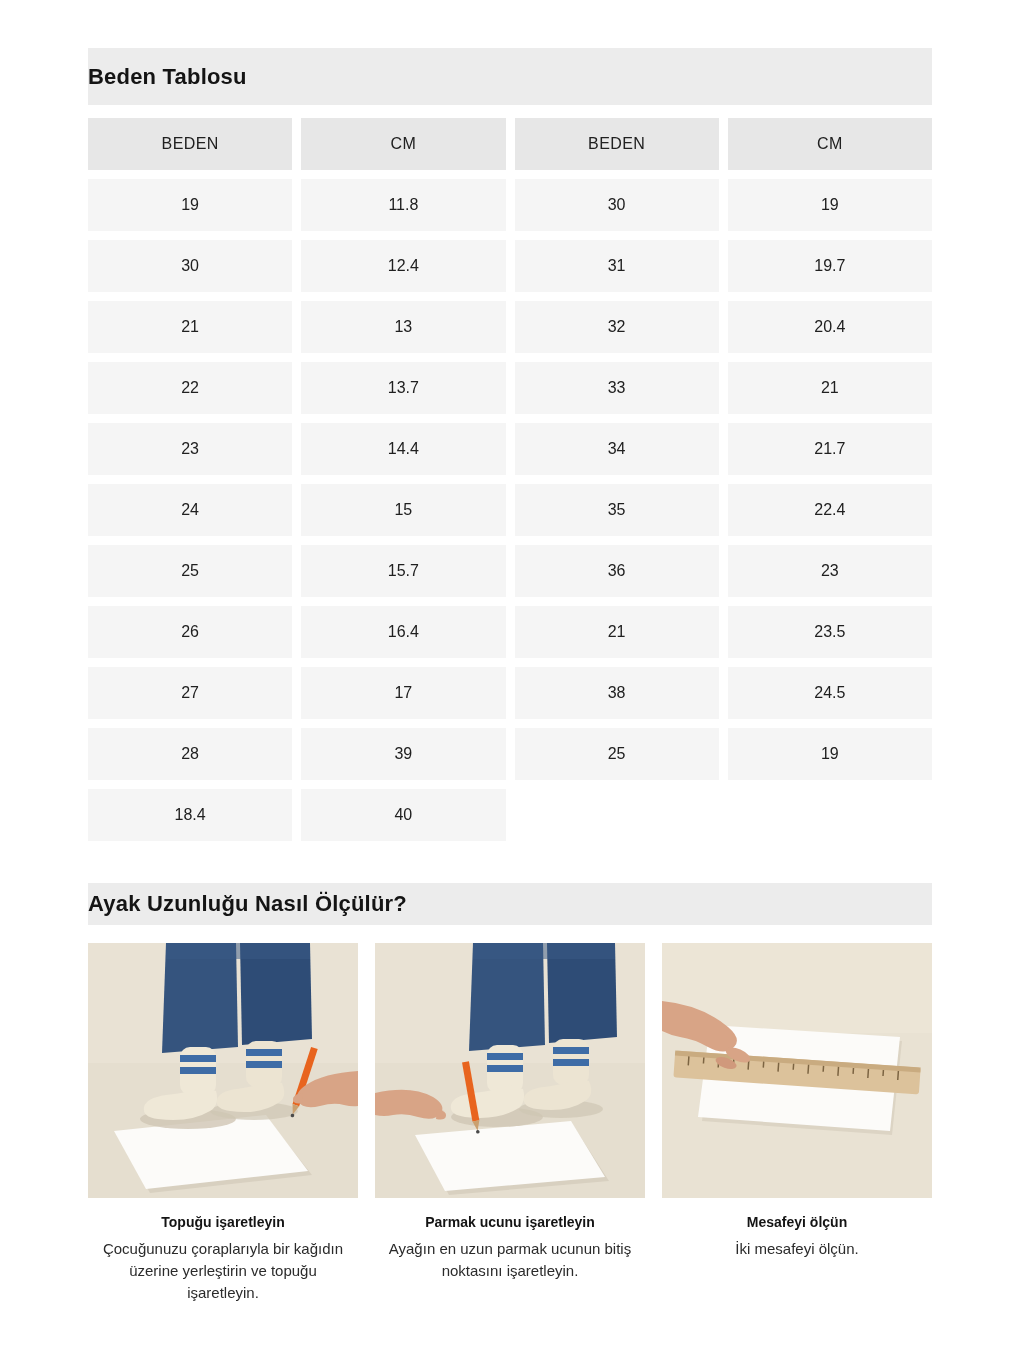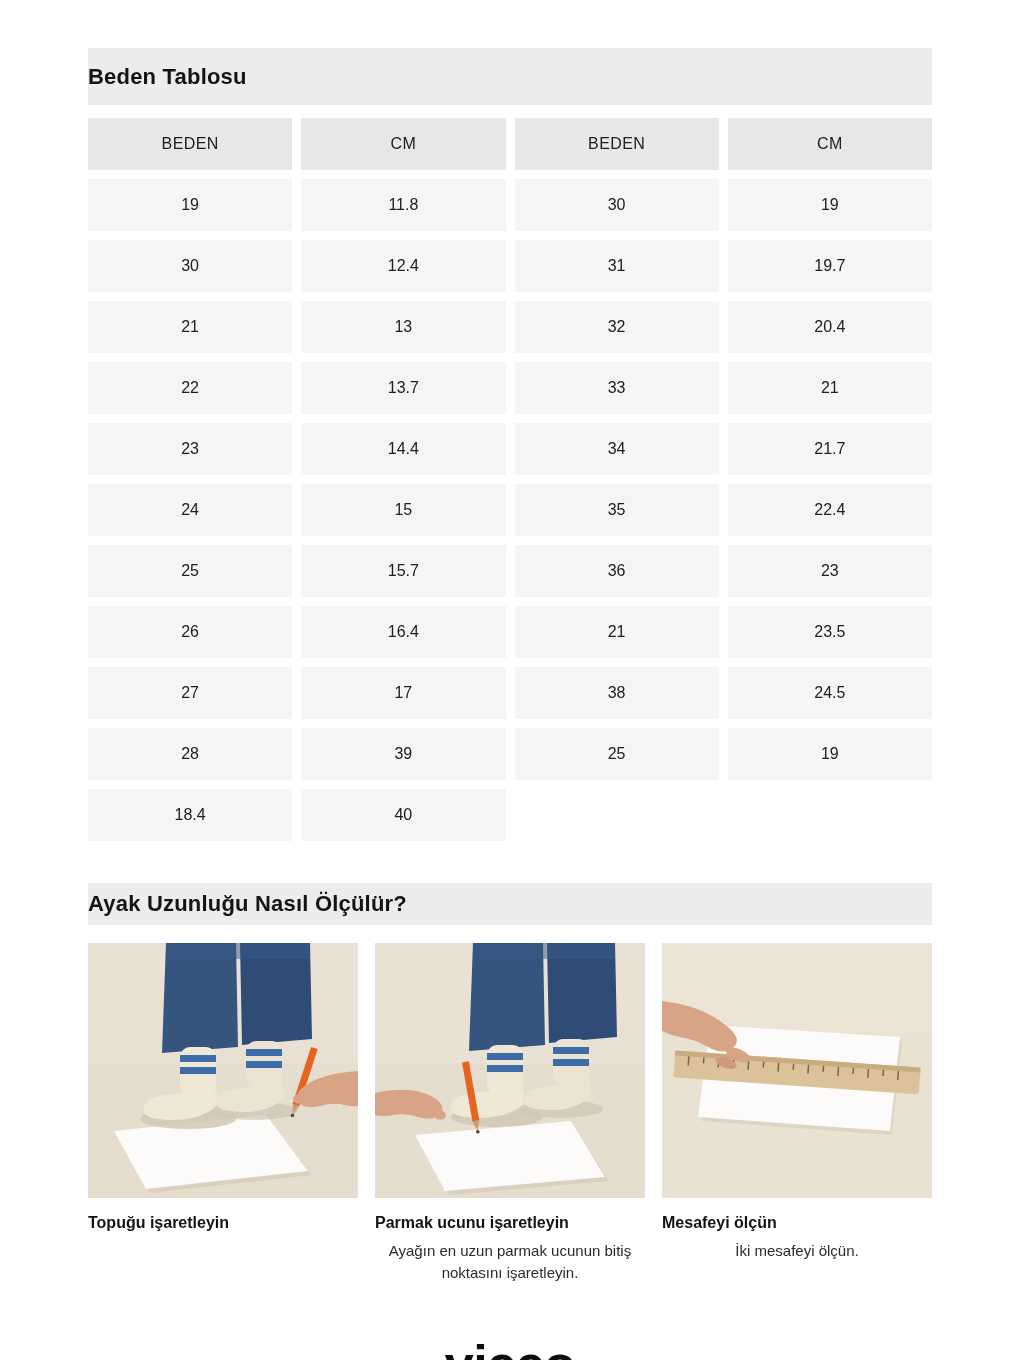--- a/index.html
+++ b/index.html
@@ -38,22 +38,22 @@
     margin-top:18px;
     display:grid;
     grid-template-columns:repeat(3, 1fr);
     gap:17px;
   }
   .photo {
     height:255px; width:100%; overflow:hidden; background:#e5decf;
   }
   .photo svg { width:100%; height:100%; display:block; }
   .step-title {
-    margin-top:16px; text-align:left;
-    font-size:16px; font-weight:bold; color:#141414;
+    margin-top:16px; text-align:center;
+    font-size:14px; font-weight:bold; color:#141414;
   }
   .step-desc {
     margin-top:8px; text-align:center;
     font-size:15px; line-height:1.45; color:#2b2b2b;
     padding:0 6px;
   }
 
   .footer { margin-top:50px; text-align:center; }
   .logo {
     font-size:52px; font-weight:bold; letter-spacing:-0.5px; color:#0d0d0d;
@@ -153,20 +153,21 @@
               <polygon points="205,162 212,162 208.5,172" fill="#caa06f"></polygon>
               <circle cx="208.5" cy="173" r="1.8" fill="#4a4a4a"></circle>
             </g>
             <g>
               <path d="M270 128 q-34 2 -52 14 q-12 8 -8 16 q5 9 22 5 q14 -4 24 -1 q8 2 14 1 Z" fill="#d8a486"></path>
               <path d="M214 150 q-10 2 -9 7 q1 5 10 3 Z" fill="#d8a486"></path>
             </g>
           </svg>
         </div>
         <div class="step-title">Topuğu işaretleyin</div>
+        <div class="step-desc">Çocuğunuzu çoraplarıyla bir kağıdın üzerine yerleştirin ve topuğu işaretleyin.</div>
       </div>
 
       <div class="step">
         <div class="photo">
           <svg viewBox="0 0 270 255" preserveAspectRatio="xMidYMid slice">
             <rect width="270" height="255" fill="#e5decf"></rect>
             <rect width="270" height="120" fill="#e9e2d4"></rect>
             <polygon points="44,196 198,182 234,238 74,252" fill="#d8d0c0"></polygon>
             <polygon points="40,192 196,178 230,234 70,248" fill="#fcfbf9"></polygon>
             <path d="M98 0 L168 0 L170 102 L94 108 Z" fill="#35547e"></path>

